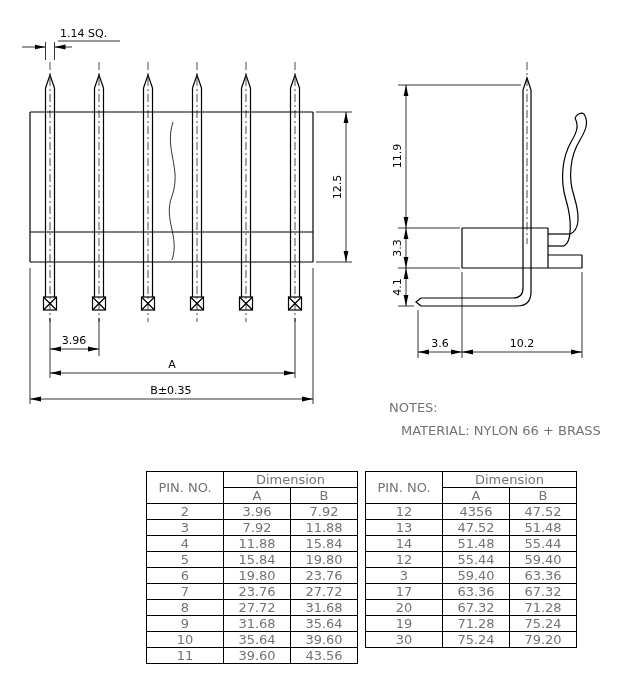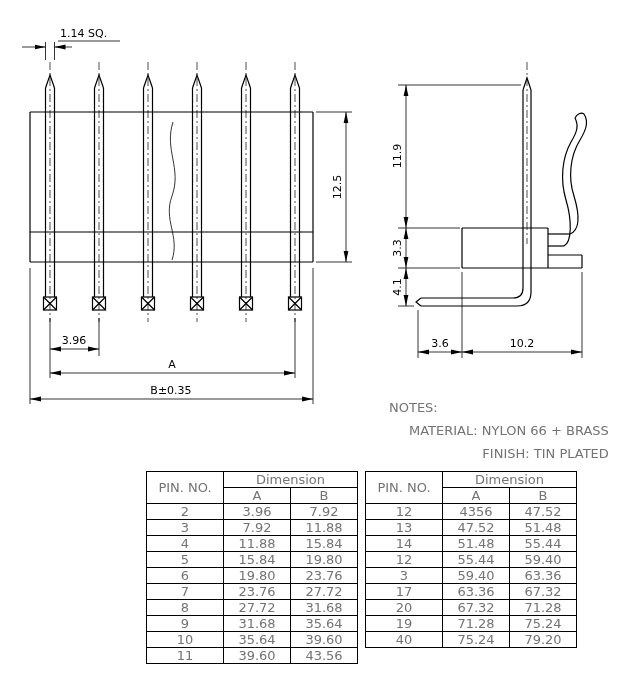--- a/index.html
+++ b/index.html
@@ -4,21 +4,21 @@
 <style>
   html,body{margin:0;padding:0;background:#fff;}
   .sheet{position:relative;width:618px;height:681px;background:#ffffff;overflow:hidden;
          font-family:"DejaVu Sans", sans-serif;color:#737373;}
   svg{position:absolute;top:0;left:0;}
   svg text{font-family:"DejaVu Sans", sans-serif;font-size:11px;fill:#000;}
   .ol{stroke:#000;stroke-width:1.2;fill:none;}
   .tl{stroke:#000;stroke-width:0.8;fill:none;}
   .cl{stroke:#000;stroke-width:0.7;fill:none;stroke-dasharray:8 3 2 3;}
   .notes{position:absolute;left:389px;top:396px;font-size:13px;line-height:23px;white-space:nowrap;}
-  .notes .indent{margin-left:20px;text-align:right;}
+  .notes .indent{margin-left:12px;}
   .tables{position:absolute;left:146px;top:471px;display:flex;gap:7px;align-items:flex-start;}
   table.dim-table{border-collapse:collapse;font-size:13px;}
   .dim-table th,.dim-table td{border:1px solid #000;text-align:center;padding:0 3px;height:15px;
          font-weight:normal;font-family:"DejaVu Sans", sans-serif;}
   .dim-table .c-pin{width:70px;}
   .dim-table .c-ab{width:60px;}
   .dim-h{font-family:"DejaVu Serif", serif;}
 </style>
 </head>
 <body>
@@ -202,21 +202,20 @@
         <line class="tl" x1="582" y1="272" x2="582" y2="358"></line>
         <line class="tl" x1="462" y1="352" x2="582" y2="352" marker-start="url(#mas)" marker-end="url(#mae)"></line>
         <text x="522" y="347" text-anchor="middle">10.2</text>
       </g>
     </g>
   </svg>
 
   <div class="notes">
     <div>NOTES:</div>
     <div class="indent">MATERIAL: NYLON 66 + BRASS</div>
-    <div class="indent">FINISH: TIN PLATED</div>
   </div>
 
   <div class="tables">
 
     <table class="dim-table">
       <thead>
         <tr>
           <th rowspan="2" class="c-pin">PIN. NO.</th>
           <th colspan="2" class="dim-h">Dimension</th>
         </tr>
@@ -325,21 +324,21 @@
             <td>20</td>
             <td>67.32</td>
             <td>71.28</td>
           </tr>
         <tr>
             <td>19</td>
             <td>71.28</td>
             <td>75.24</td>
           </tr>
         <tr>
-            <td>40</td>
+            <td>30</td>
             <td>75.24</td>
             <td>79.20</td>
           </tr>
       </tbody>
     </table>
 
   </div>
 </div>
 
 </body></html>

